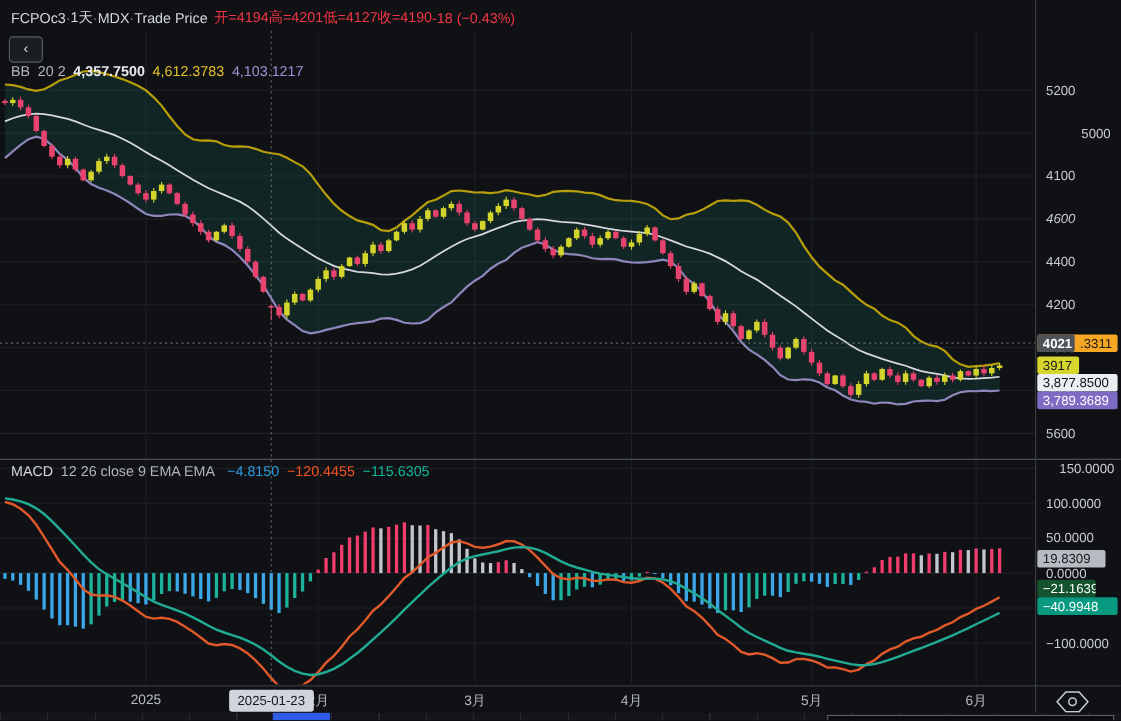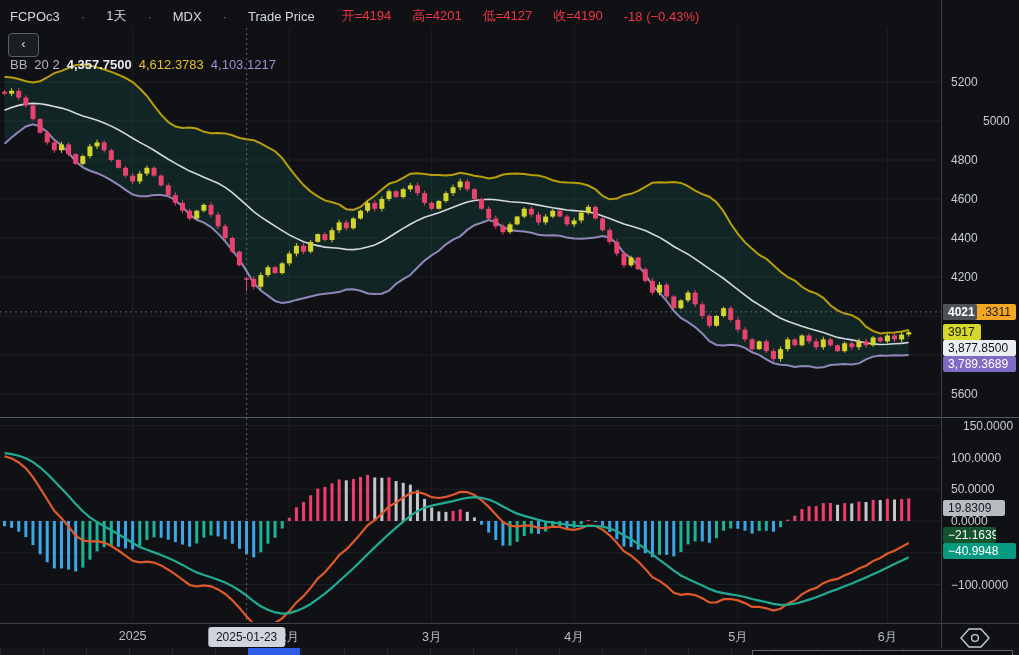--- a/index.html
+++ b/index.html
@@ -1,19 +1,19 @@
 <!DOCTYPE html>
 <html><head>
 <meta charset="utf-8">
 <style>
   html,body{margin:0;padding:0;background:#0b0c0e;}
   #app{position:relative;width:1019px;height:655px;background:#101114;overflow:hidden;
        font-family:"Liberation Sans",sans-serif;color:#d5d8de;}
   #chart-svg{position:absolute;left:0;top:0;}
-  .hdr{position:absolute;left:10px;top:7px;font-size:13px;display:flex;gap:21px;align-items:center;white-space:nowrap;z-index:5;}
+  .hdr{position:absolute;left:10px;top:7px;font-size:13px;display:flex;gap:0;align-items:center;white-space:nowrap;z-index:5;}
   .hdr .sep{color:#787b86;}
   .hdr .red{color:#f23645;}
   .back-btn{position:absolute;left:8px;top:33px;width:29px;height:22px;border:1px solid #5a5e69;border-radius:4px;
     background:#1a1d22;color:#d5d8de;font-size:13px;text-align:center;line-height:20px;z-index:5;cursor:pointer;}
   .legend{position:absolute;left:10px;font-size:13px;display:flex;gap:7px;white-space:nowrap;z-index:5;}
   #bb-legend{top:57px;}
   #macd-legend{top:421px;}
   .lg-gray{color:#b2b5be;}
   .axis-label{position:absolute;left:951px;font-size:12px;color:#c9ccd3;height:14px;line-height:14px;z-index:3;}
   .badge{position:absolute;font-size:12px;height:16px;line-height:16px;border-radius:2px;padding:0 5px;
@@ -496,26 +496,33 @@
   </div>
 
   <div class="legend" id="bb-legend">
     <span class="lg-gray">BB</span>
     <span class="lg-gray">20 2</span>
     <span style="color:#e8eaed;font-weight:bold;">4,357.7500</span>
     <span id="bb-upper-val" style="color: rgb(229, 194, 40);">4,612.3783</span>
     <span id="bb-lower-val" style="color: rgb(159, 143, 212);">4,103.1217</span>
   </div>
 
+  <div class="legend" id="macd-legend">
+    <span>MACD</span>
+    <span class="lg-gray">12 26 close 9 EMA EMA</span>
+    <span id="macd-hist-val" style="margin-left: 4px; color: rgb(45, 156, 224);">−4.8150</span>
+    <span id="macd-line-val" style="color: rgb(244, 81, 30);">−120.4455</span>
+    <span id="macd-sig-val" style="color: rgb(16, 180, 155);">−115.6305</span>
+  </div>
 
   <div id="price-axis">
       <div class="axis-label" style="top: 75px;">5200</div>
       <div class="axis-label" style="top: 114px; margin-left: 32px;">5000</div>
-      <div class="axis-label" style="top: 153px;">4800</div>
-      <div class="axis-label" style="top: 192px;">4600</div>
+      <div class="axis-label" style="top: 153px;">4100</div>
+      <div class="axis-label" style="top: 192px; font-style: italic;">4600</div>
       <div class="axis-label" style="top: 231px;">4400</div>
       <div class="axis-label" style="top: 270px;">4200</div>
       <div class="axis-label" style="top: 309px;">4000</div>
       <div class="axis-label" style="top: 348px;">3800</div>
       <div class="axis-label" style="top: 387px;">5600</div>
       <div class="badge" style="left: 943px; top: 304px; width: 73px; background: rgb(245, 166, 35); color: rgb(26, 26, 26); text-align: right;">.3311</div>
       <div class="badge" style="left: 943px; top: 304px; width: 34px; background: rgb(79, 82, 88); color: rgb(255, 255, 255); font-weight: bold;">4021</div>
       <div class="badge" style="left: 943px; top: 324px; width: 38px; background: rgb(214, 214, 45); color: rgb(26, 26, 26);">3917</div>
       <div class="badge" style="left: 943px; top: 340px; width: 73px; background: rgb(236, 239, 242); color: rgb(17, 17, 17);">3,877.8500</div>
       <div class="badge" style="left: 943px; top: 356px; width: 73px; background: rgb(126, 107, 196); color: rgb(255, 255, 255);">3,789.3689</div>

